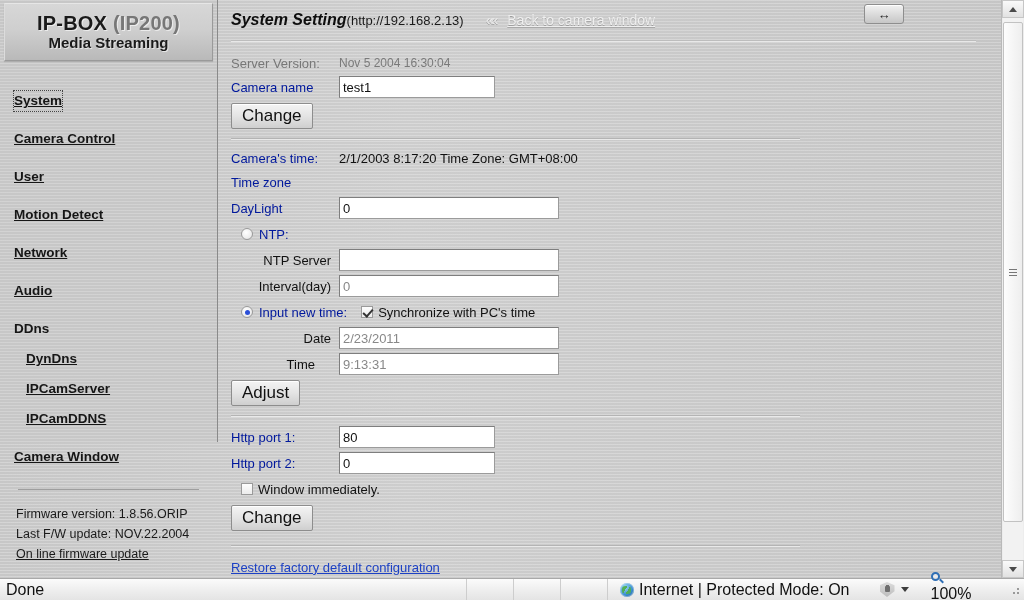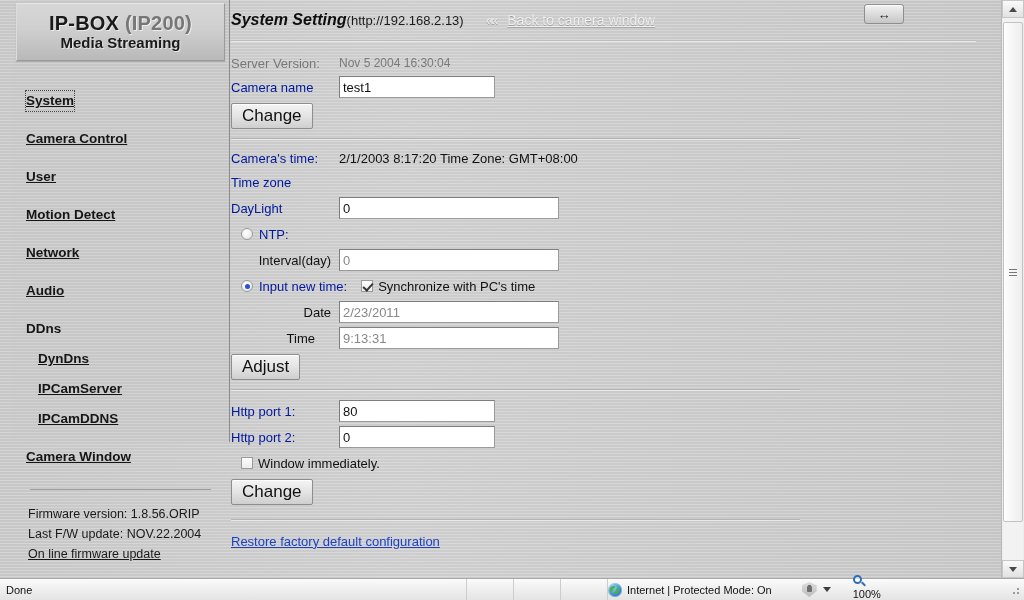--- a/index.html
+++ b/index.html
@@ -13,21 +13,21 @@
   #app {
     position: relative;
     width: 1024px; height: 600px;
     background:
       repeating-linear-gradient(to bottom, rgba(255,255,255,0.22) 0px, rgba(255,255,255,0.22) 1px, rgba(0,0,0,0.012) 1px, rgba(0,0,0,0.012) 3px),
       linear-gradient(to right, #c9c9c9 0%, #cfcfcf 40%, #c7c7c7 100%);
   }
 
   
   #sidebar {
-    position: absolute; left: 12px; top: 0;
+    position: absolute; left: 0; top: 0;
     width: 218px; height: 442px;
     background:
       repeating-linear-gradient(to bottom, rgba(255,255,255,0.18) 0px, rgba(255,255,255,0.18) 1px, rgba(0,0,0,0.01) 1px, rgba(0,0,0,0.01) 3px),
       #c9c9c9;
     border-right: 1px solid #8a8a8a;
     box-sizing: border-box;
   }
   #brand {
     margin: 3px 4px 0 4px;
     height: 56px;
@@ -246,26 +246,26 @@
   #sb-grip { width: 8px; height: 7px;
     background: repeating-linear-gradient(to bottom, #777 0 1px, transparent 1px 3px); }
 
   
   #statusbar {
     position: absolute; left: 0; bottom: 0;
     width: 1024px; height: 22px;
     background: linear-gradient(to bottom, #fbfbfb 0%, #efefef 50%, #e4e4e4 100%);
     border-top: 1px solid #a9a9a9;
     display: flex; align-items: center;
-    font-size: 11px; color: #111;
+    font-size: 16px; color: #111;
     box-sizing: border-box;
   }
   #status-text { padding-left: 6px; width: 460px; }
   .sb-seg { width: 47px; height: 22px; border-left: 1px solid #cdcdcd; box-sizing: border-box; }
-  #zone-area { display: flex; align-items: center; border-left: 1px solid #cdcdcd; height: 22px; box-sizing: border-box; }
+  #zone-area { display: flex; align-items: center; padding-left: 12px; border-left: 1px solid #cdcdcd; height: 22px; box-sizing: border-box; }
   .globe {
     width: 14px; height: 14px; border-radius: 50%;
     background: radial-gradient(circle at 35% 30%, #9fd8f5 0%, #3a8fd0 55%, #15528f 100%);
     margin-right: 5px; position: relative; flex: none;
     box-shadow: inset 0 0 0 1px rgba(255,255,255,0.35);
   }
   .globe::after {
     content: ""; position: absolute; left: 2px; top: 3px;
     width: 9px; height: 8px; border-radius: 40%;
     background: linear-gradient(120deg, #4fae4f 0 40%, transparent 40% 60%, #4fae4f 60% 100%);
@@ -398,20 +398,24 @@
       <div class="row">
         <div class="lbl">DayLight</div>
         <input class="tf w210" type="text" value="0" style="">
       </div>
 
       <div class="row">
         <span class="radio" style="margin-left:10px;"></span>
         <span class="radio-lbl">NTP:</span>
       </div>
 
+      <div class="row">
+        <div class="lbl indent" style="width:108px;padding-left:0;text-align:right;padding-right:8px;box-sizing:border-box;color:#111;">NTP Server</div>
+        <input class="tf w210" type="text" value="" style="">
+      </div>
 
       <div class="row">
         <div class="lbl indent" style="width:108px;padding-left:0;text-align:right;padding-right:8px;box-sizing:border-box;color:#111;">Interval(day)</div>
         <input class="tf w210 dis" type="text" value="0" style="">
       </div>
 
       <div class="row">
         <span class="radio on" style="margin-left:10px;"></span>
         <span class="radio-lbl">Input new time:</span>
         <span class="check on"></span>

